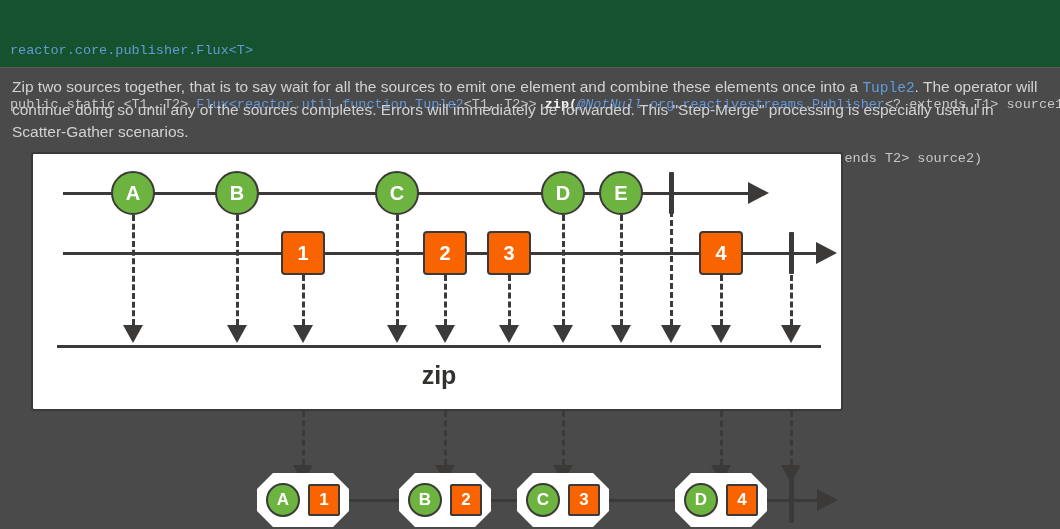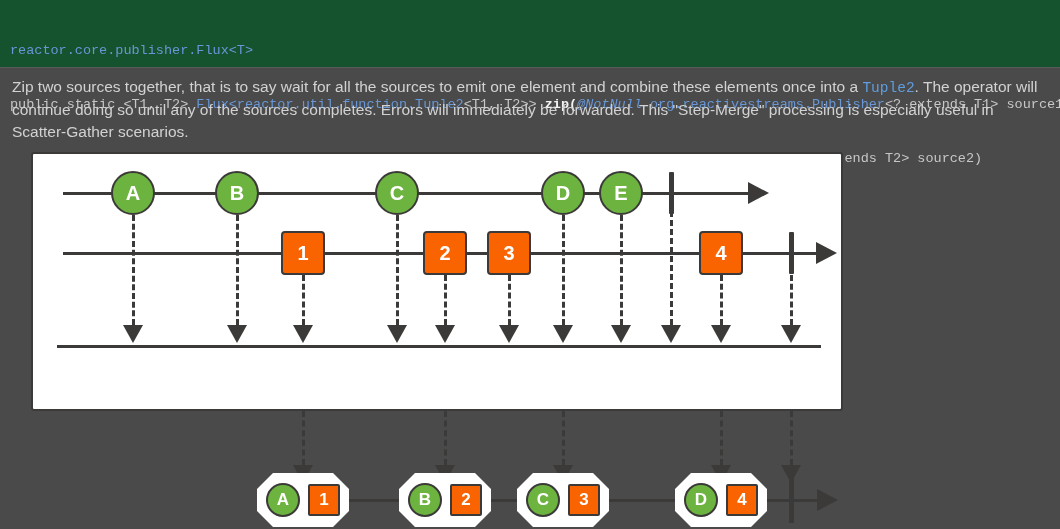--- a/index.html
+++ b/index.html
@@ -283,20 +283,21 @@
   <div class="dash-line" style="left:670px; top:60px; height:114px;"></div>
   <div class="dash-arrow" style="left:661px; top:174px;"></div>
 
   <div class="dash-line" style="left:720px; top:124px; height:50px;"></div>
   <div class="dash-arrow" style="left:711px; top:174px;"></div>
 
   <div class="dash-line" style="left:790px; top:124px; height:50px;"></div>
   <div class="dash-arrow" style="left:781px; top:174px;"></div>
 
   <div id="zip-baseline" style="left:57px; top:194px; width:764px;"></div>
+  <div id="operator-label" style="left:57px; top:210px; width:764px;">zip</div>
 
   <div class="dash-line-out" style="left:302px; top:260px; height:54px;"></div>
   <div class="dash-arrow-out" style="left:293px; top:314px;"></div>
 
   <div class="dash-line-out" style="left:444px; top:260px; height:54px;"></div>
   <div class="dash-arrow-out" style="left:435px; top:314px;"></div>
 
   <div class="dash-line-out" style="left:562px; top:260px; height:54px;"></div>
   <div class="dash-arrow-out" style="left:553px; top:314px;"></div>
 

